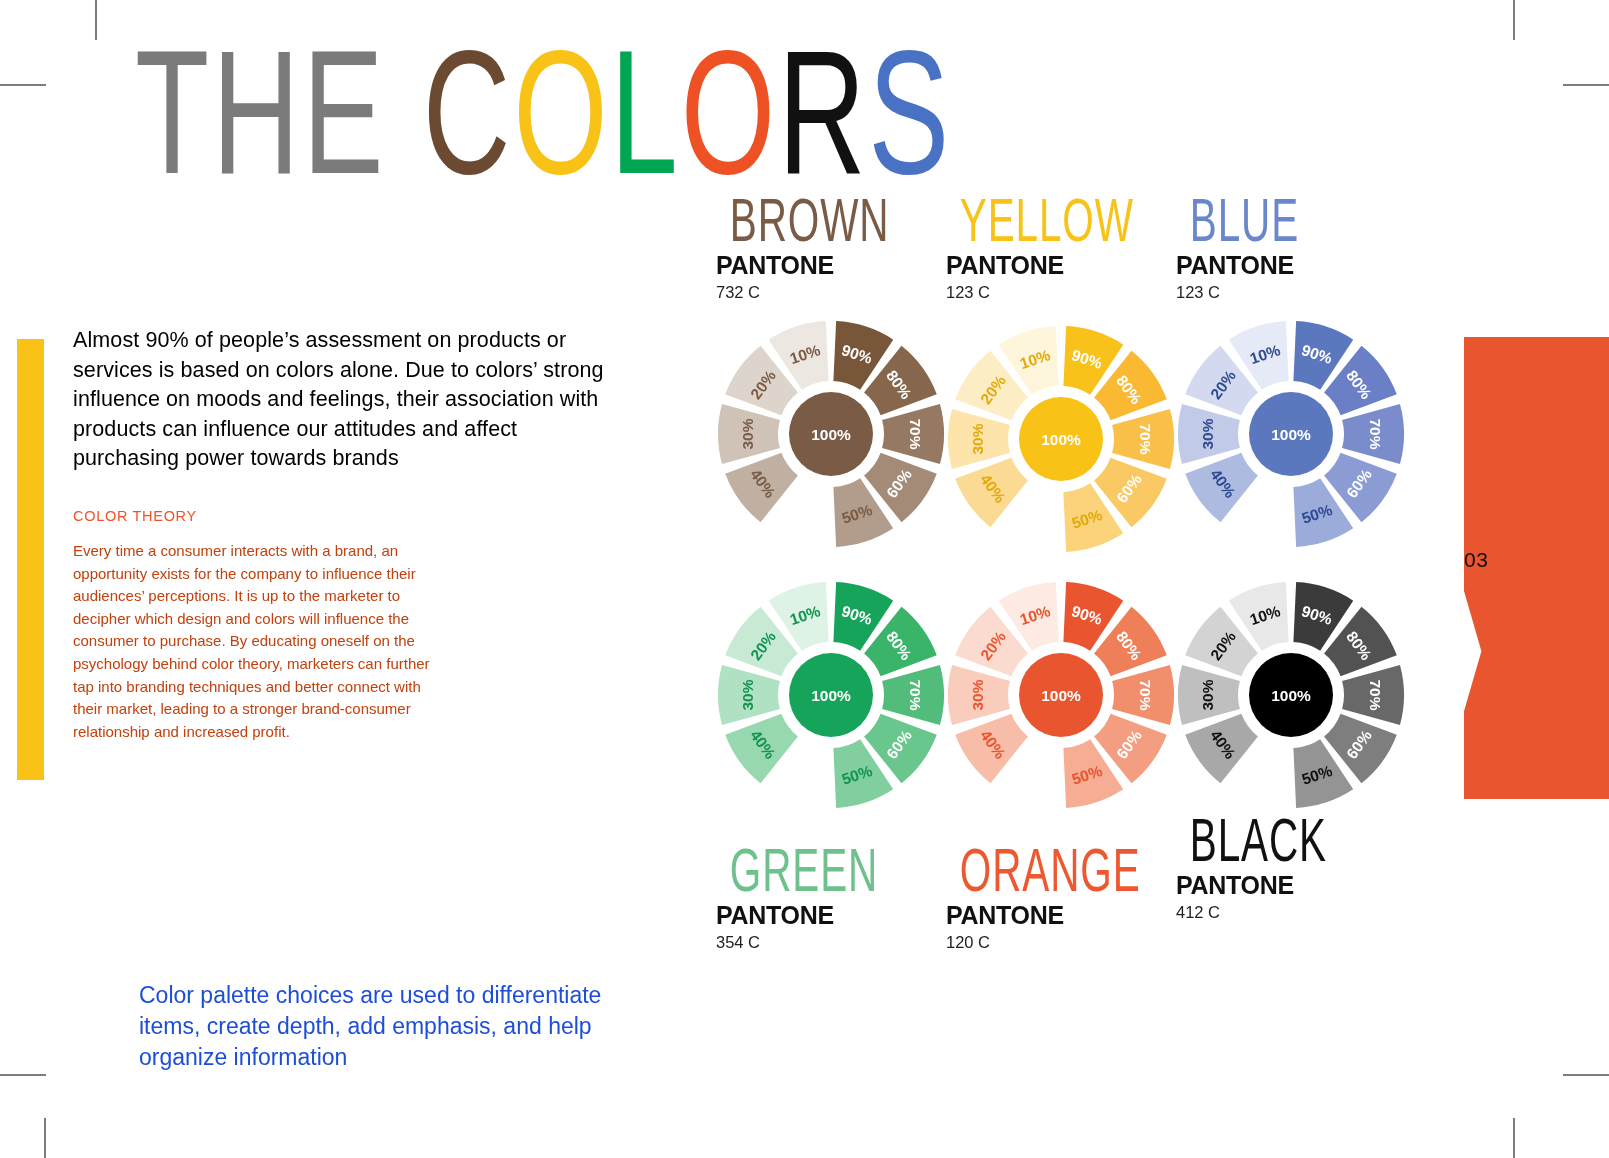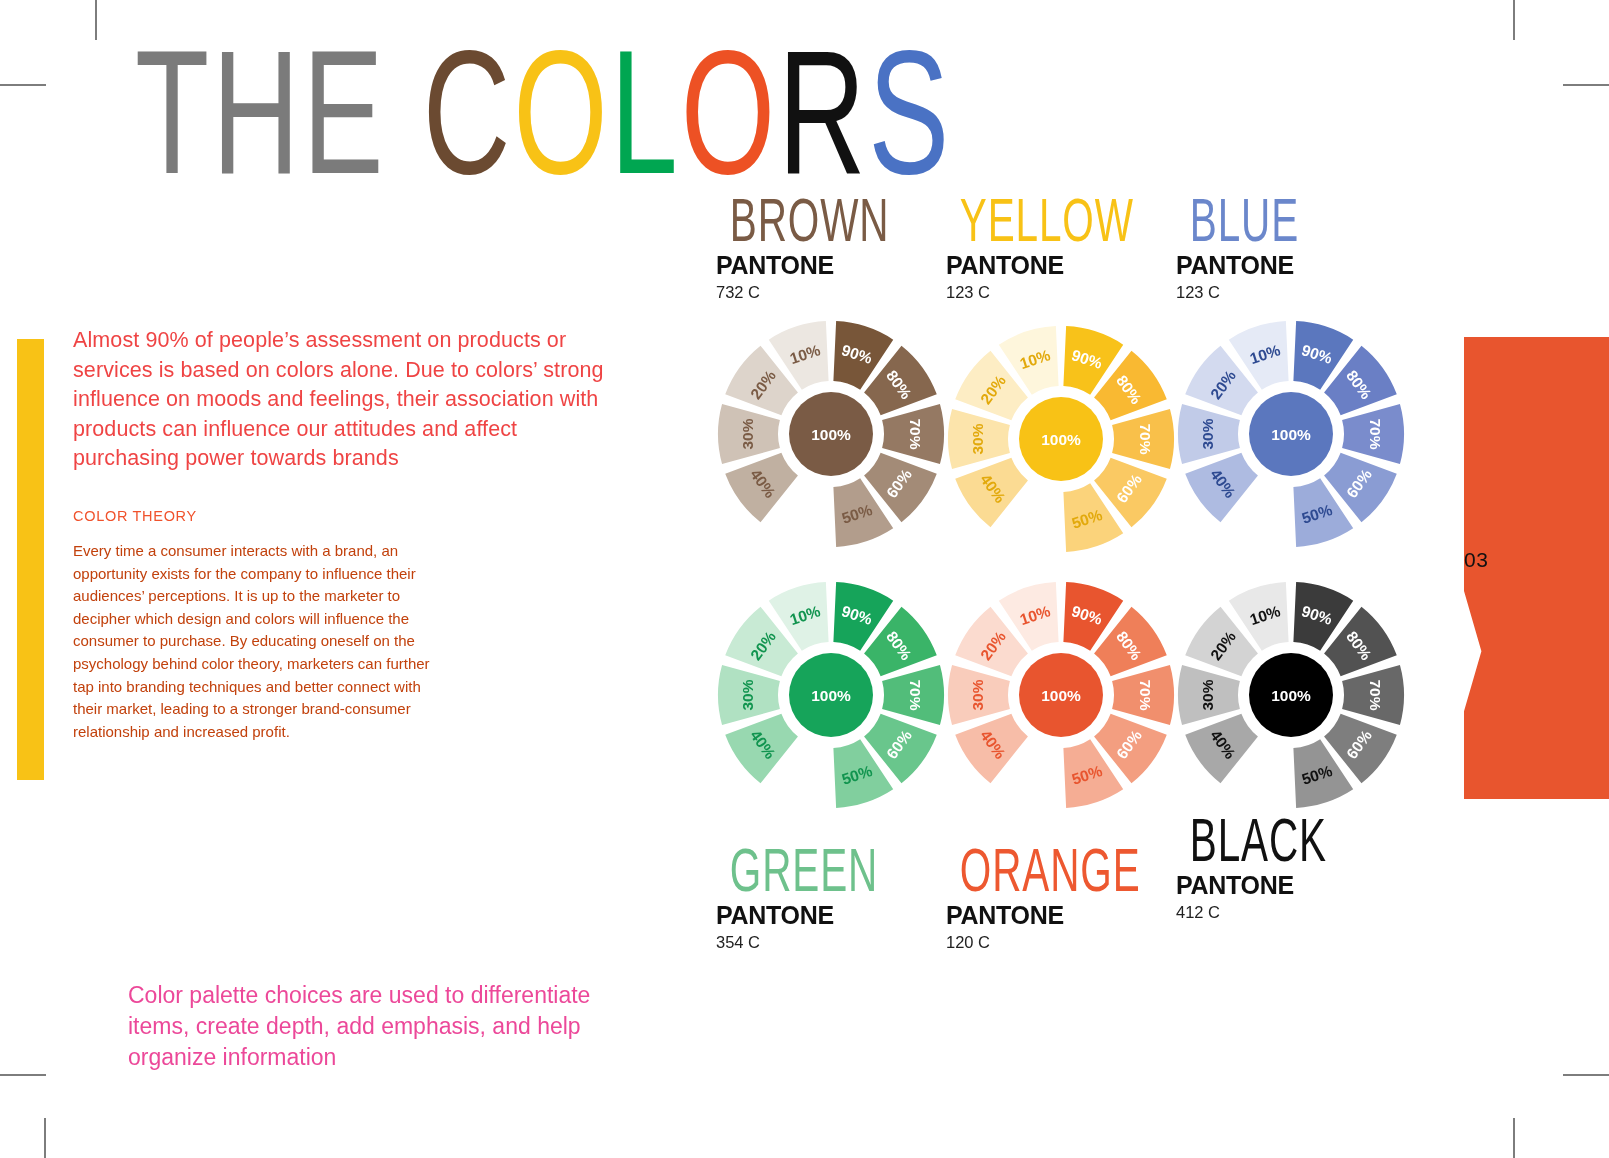--- a/index.html
+++ b/index.html
@@ -34,41 +34,41 @@
   
   .yellow-bar{
     position:absolute;left:17px;top:339px;
     width:27px;height:441px;
     background:#f8c216;
   }
 
   
   .intro{
     position:absolute;left:73px;top:326px;width:540px;
-    color:#ef4444;
+    color:#000000;
     font-size:21.5px;
     line-height:29.5px;
     letter-spacing:0.1px;
   }
   .theory-head{
     position:absolute;left:73px;top:508px;
     color:#f0522c;
     font-size:14.5px;
     letter-spacing:0.7px;
     font-weight:400;
   }
   .theory-body{
     position:absolute;left:73px;top:540px;width:375px;
     color:#c2410c;
     font-size:15px;
     line-height:22.6px;
   }
   .caption{
-    position:absolute;left:128px;top:980px;width:530px;
-    color:#ec4899;
+    position:absolute;left:139px;top:980px;width:530px;
+    color:#1d4ed8;
     font-size:23px;
     line-height:31px;
   }
 
   
   .tab{
     position:absolute;left:1464px;top:337px;
     width:145px;height:462px;
     background:#e8552e;
     clip-path:polygon(0 0, 100% 0, 100% 100%, 0 100%, 0 81%, 12% 68%, 0 55%);

